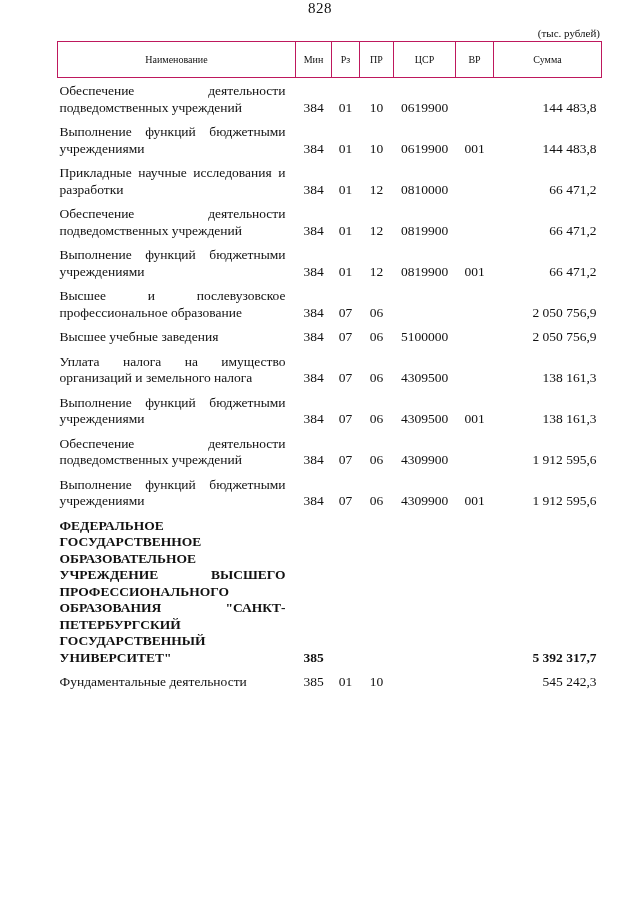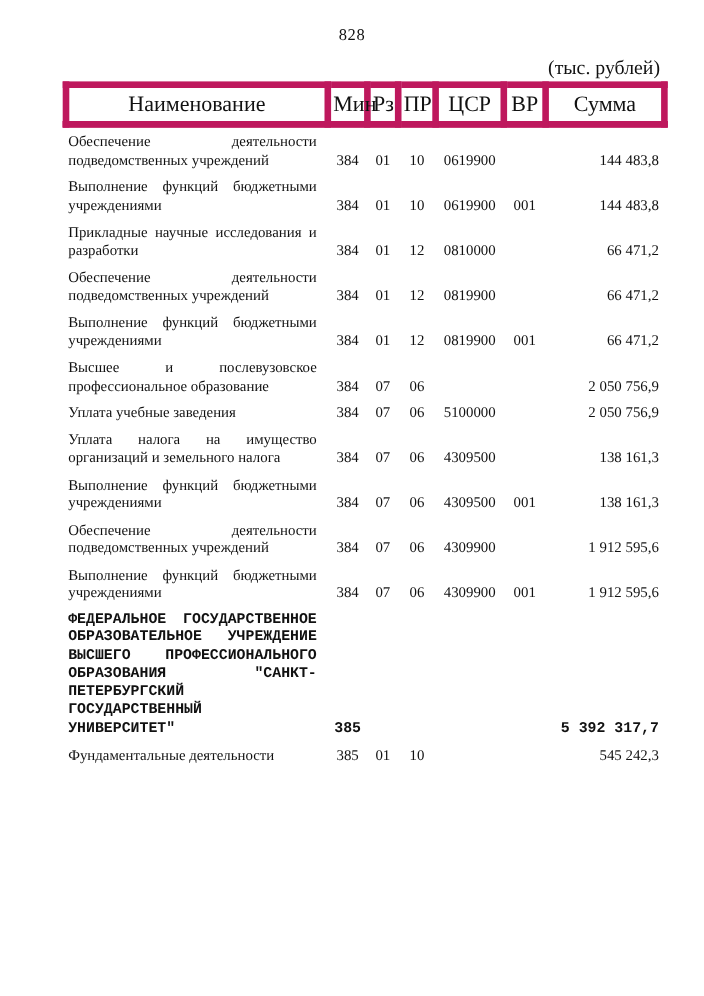--- a/index.html
+++ b/index.html
@@ -8,44 +8,43 @@
     width: 640px;
     height: 905px;
     font-family: "Liberation Serif", "DejaVu Serif", serif;
     color: #111;
     position: relative;
     overflow: hidden;
   }
   .page {
     width: 640px;
     height: 905px;
-    padding-top: 24px;
   }
   .page-number {
     text-align: center;
     font-size: 15px;
     letter-spacing: 0.5px;
   }
   .units-note {
     width: 543px;
     margin: 10px 0 2px 57px;
     text-align: right;
-    font-size: 18px;
+    font-size: 11px;
   }
   table.budget {
     width: 544px;
     margin-left: 57px;
     border-collapse: collapse;
     table-layout: fixed;
     font-size: 13.5px;
   }
   thead th {
-    border: 6px solid #be185d;
+    border: 1px solid #be185d;
     font-weight: normal;
-    font-size: 20px;
+    font-size: 10px;
     text-align: center;
     vertical-align: middle;
     height: 36px;
     padding: 2px 2px;
   }
   tbody td {
     vertical-align: bottom;
     padding: 5px 0 3px 0;
     line-height: 16.5px;
   }
@@ -56,21 +55,21 @@
   }
   td.col-min, td.col-rz, td.col-pr, td.col-csr, td.col-vr {
     text-align: center;
     white-space: nowrap;
   }
   td.col-sum {
     text-align: right;
     padding-right: 5px;
     white-space: nowrap;
   }
-  tr.bold td { font-weight: bold; font-family: Liberation Mono, monospace; }
+  tr.bold td { font-weight: bold; }
 </style>
 </head>
 <body>
 
 <div class="page">
 
   <div class="page-number">828</div>
 
   <div class="units-note">(тыс. рублей)</div>
 
@@ -144,21 +143,21 @@
         <tr>
           <td class="col-name">Высшее и послевузовское профессиональное образование</td>
           <td class="col-min">384</td>
           <td class="col-rz">07</td>
           <td class="col-pr">06</td>
           <td class="col-csr"></td>
           <td class="col-vr"></td>
           <td class="col-sum">2 050 756,9</td>
         </tr>
         <tr>
-          <td class="col-name">Уплата учебные заведения</td>
+          <td class="col-name">Высшее учебные заведения</td>
           <td class="col-min">384</td>
           <td class="col-rz">07</td>
           <td class="col-pr">06</td>
           <td class="col-csr">5100000</td>
           <td class="col-vr"></td>
           <td class="col-sum">2 050 756,9</td>
         </tr>
         <tr>
           <td class="col-name">Уплата налога на имущество организаций и земельного налога</td>
           <td class="col-min">384</td>

